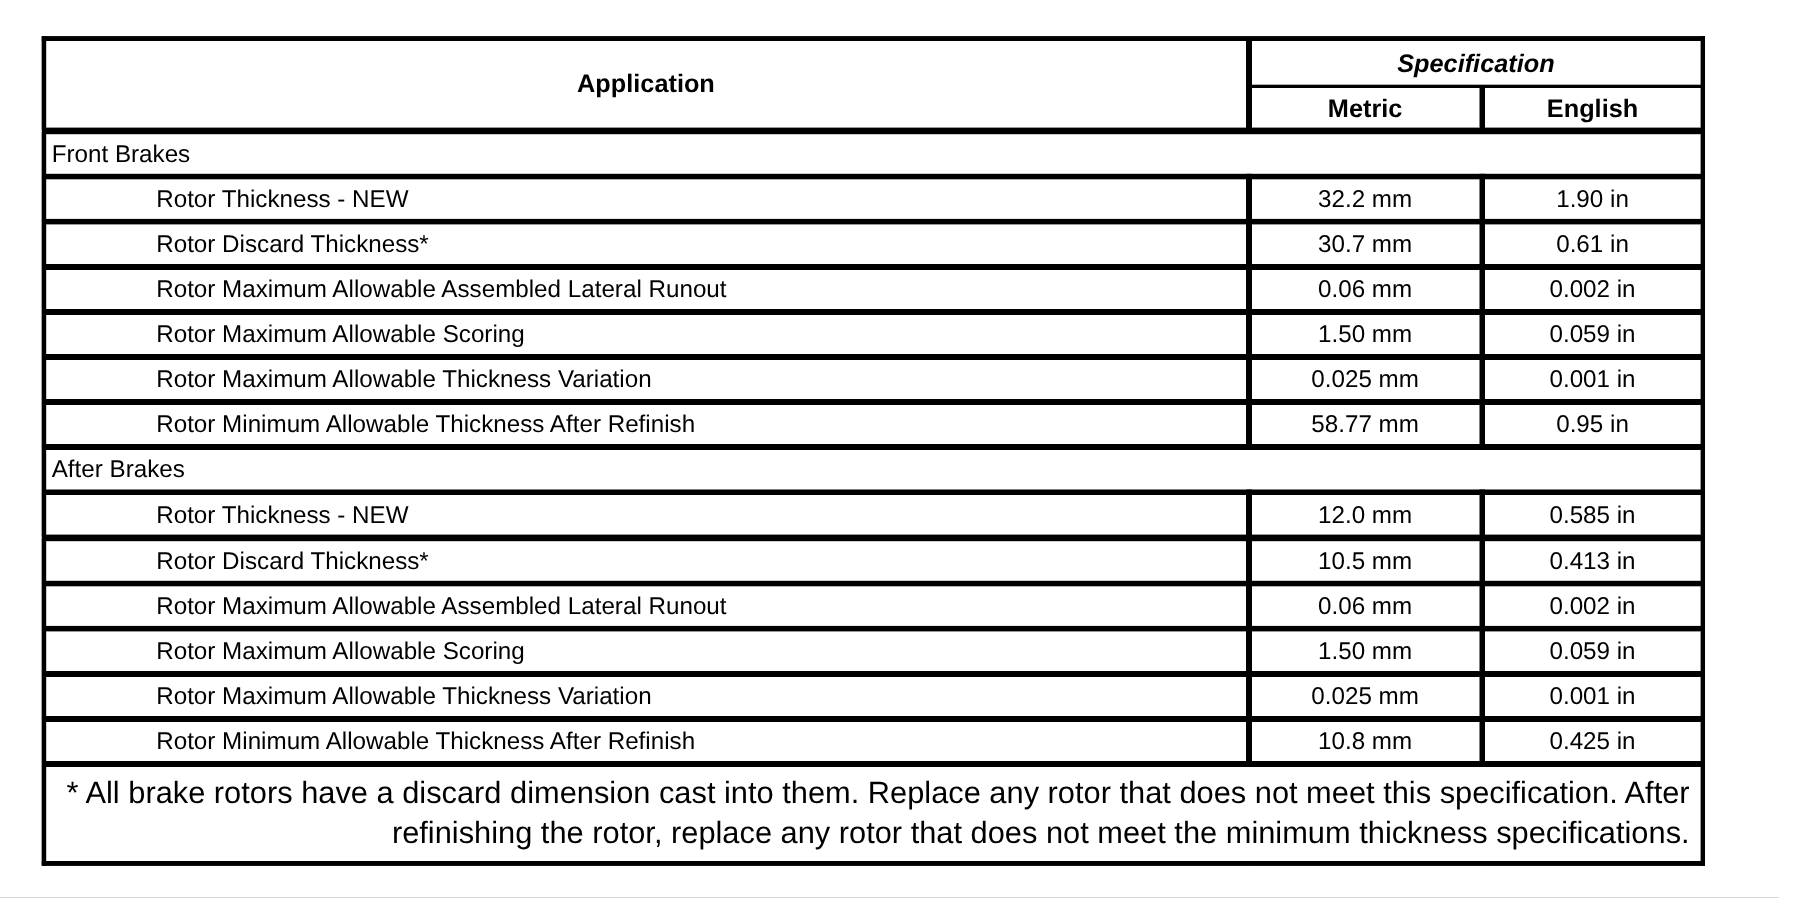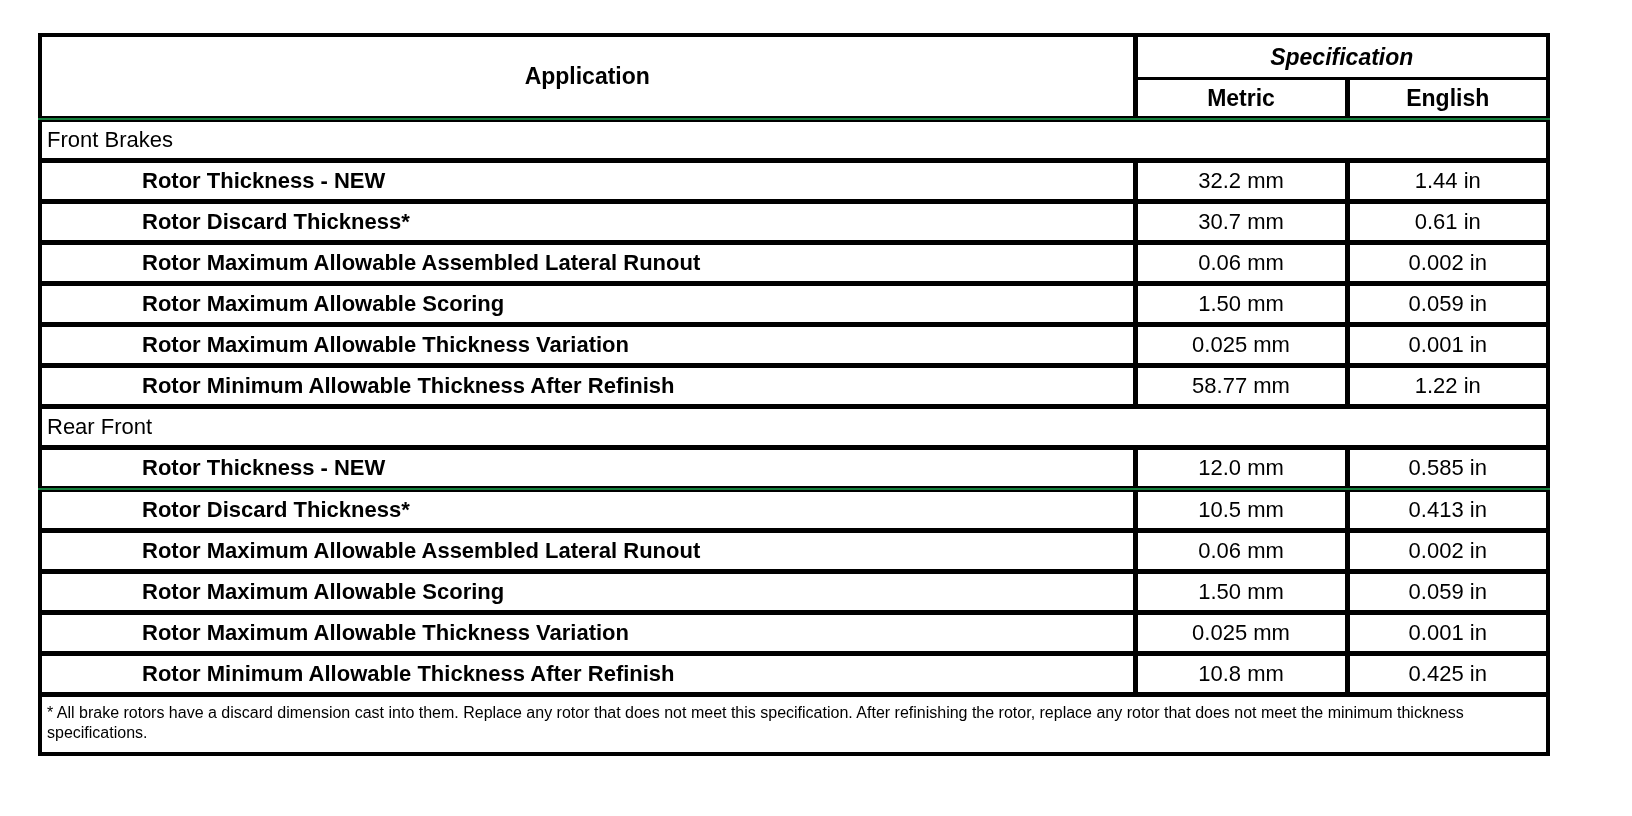--- a/index.html
+++ b/index.html
@@ -15,21 +15,21 @@
     color: #000000;
   }
   table.spec-table {
     position: absolute;
     left: 38px;
     top: 33px;
     width: 1512px;
     border-collapse: collapse;
     table-layout: fixed;
     border: 4px solid #000000;
-    background: #15803d;
+    background: #000000;
   }
   th, td {
     padding: 0;
     overflow: hidden;
     white-space: nowrap;
   }
   thead th {
     font-weight: bold;
     font-size: 23px;
     text-align: center;
@@ -61,39 +61,38 @@
     background: #ffffff;
   }
   td.section-cell {
     text-align: left;
     padding-left: 5px;
   }
   td.label-cell {
     text-align: left;
     padding-left: 100px;
     border-right: 5px solid #000000;
-    font-weight: bold;
   }
   td.value-cell {
     text-align: center;
   }
   td.metric-cell {
     border-right: 5px solid #000000;
   }
   tr.double-sep td {
     border-bottom: 6px double #000000;
   }
   td.footnote-cell {
     border-bottom: none;
-    text-align: left;
+    text-align: right;
     padding: 6px 10px 8px 5px;
     height: auto;
     line-height: 1.28;
     white-space: normal;
-    font-size: 16px;
+    font-size: 28px;
   }
 </style>
 </head>
 <body>
 
 <table class="spec-table">
   <colgroup>
     <col style="width:1095px">
     <col style="width:212px">
     <col>
@@ -108,21 +107,21 @@
       <th class="th-english">English</th>
     </tr>
   </thead>
   <tbody>
     <tr>
       <td class="section-cell" colspan="3">Front Brakes</td>
     </tr>
     <tr>
       <td class="label-cell">Rotor Thickness - NEW</td>
       <td class="value-cell metric-cell">32.2 mm</td>
-      <td class="value-cell">1.44 in</td>
+      <td class="value-cell">1.90 in</td>
     </tr>
     <tr>
       <td class="label-cell">Rotor Discard Thickness*</td>
       <td class="value-cell metric-cell">30.7 mm</td>
       <td class="value-cell">0.61 in</td>
     </tr>
     <tr>
       <td class="label-cell">Rotor Maximum Allowable Assembled Lateral Runout</td>
       <td class="value-cell metric-cell">0.06 mm</td>
       <td class="value-cell">0.002 in</td>
@@ -133,24 +132,24 @@
       <td class="value-cell">0.059 in</td>
     </tr>
     <tr>
       <td class="label-cell">Rotor Maximum Allowable Thickness Variation</td>
       <td class="value-cell metric-cell">0.025 mm</td>
       <td class="value-cell">0.001 in</td>
     </tr>
     <tr>
       <td class="label-cell">Rotor Minimum Allowable Thickness After Refinish</td>
       <td class="value-cell metric-cell">58.77 mm</td>
-      <td class="value-cell">1.22 in</td>
+      <td class="value-cell">0.95 in</td>
     </tr>
     <tr>
-      <td class="section-cell" colspan="3">Rear Front</td>
+      <td class="section-cell" colspan="3">After Brakes</td>
     </tr>
     <tr class="double-sep">
       <td class="label-cell">Rotor Thickness - NEW</td>
       <td class="value-cell metric-cell">12.0 mm</td>
       <td class="value-cell">0.585 in</td>
     </tr>
     <tr>
       <td class="label-cell">Rotor Discard Thickness*</td>
       <td class="value-cell metric-cell">10.5 mm</td>
       <td class="value-cell">0.413 in</td>

